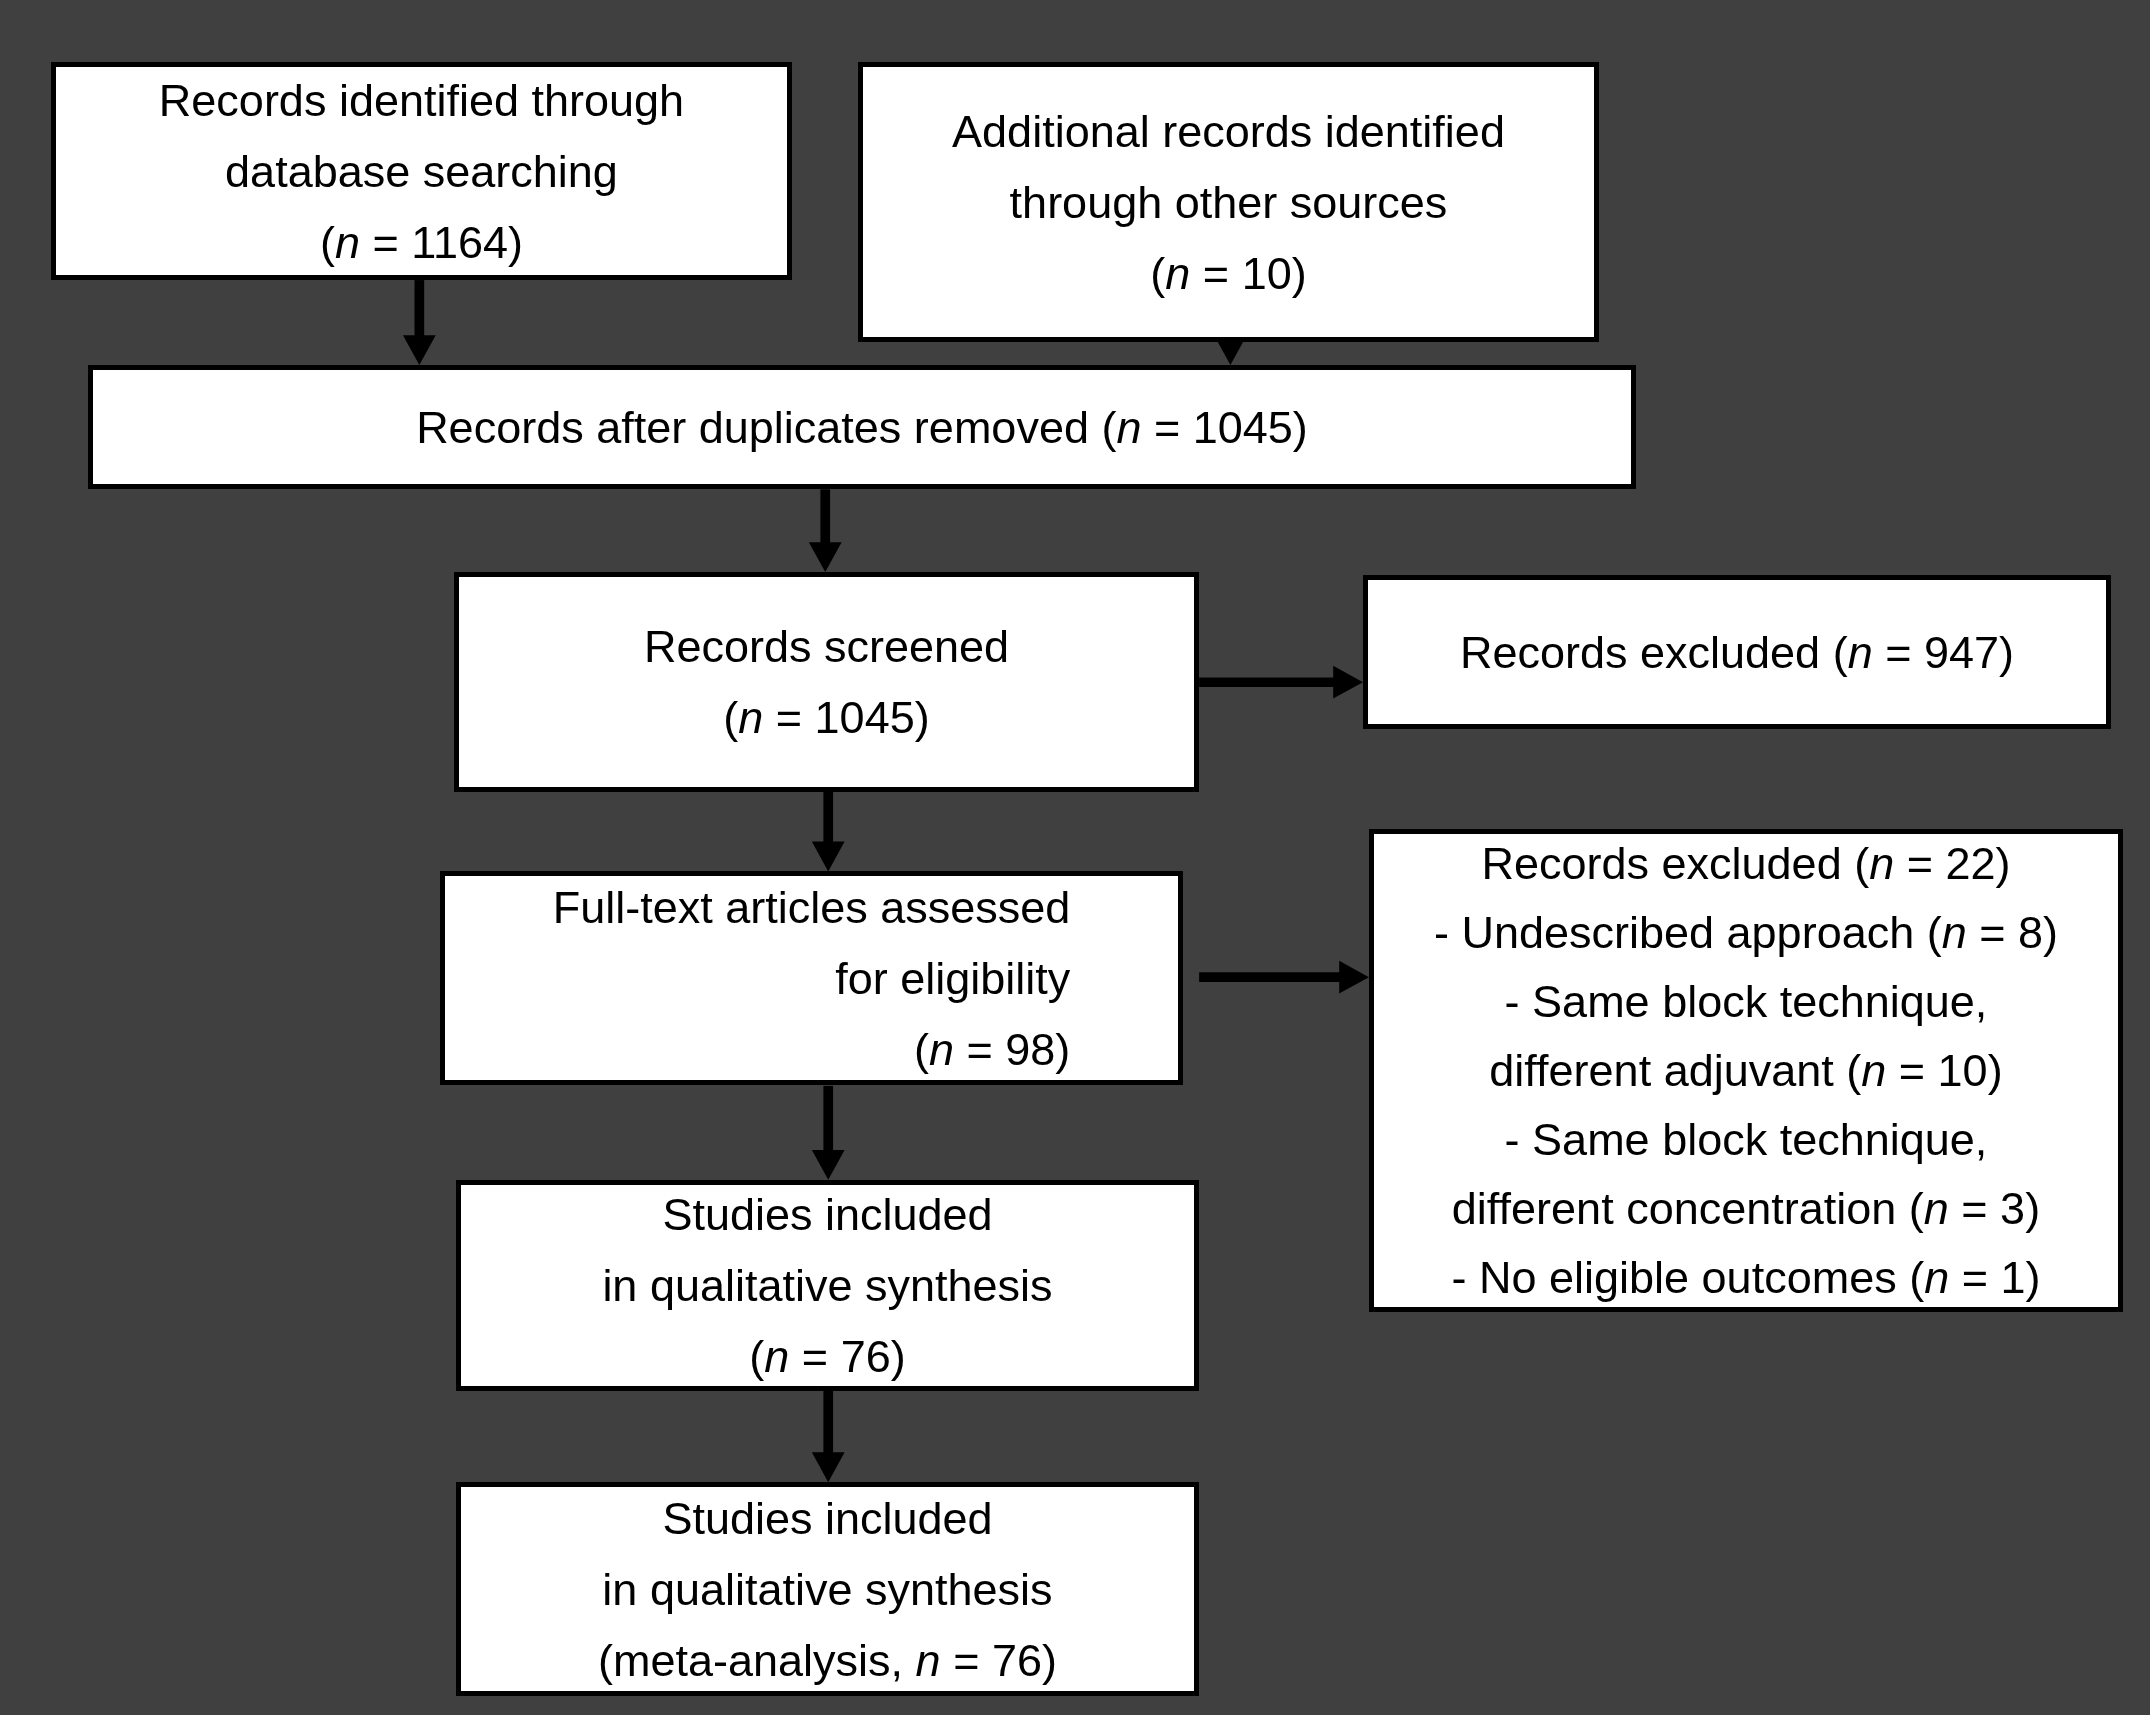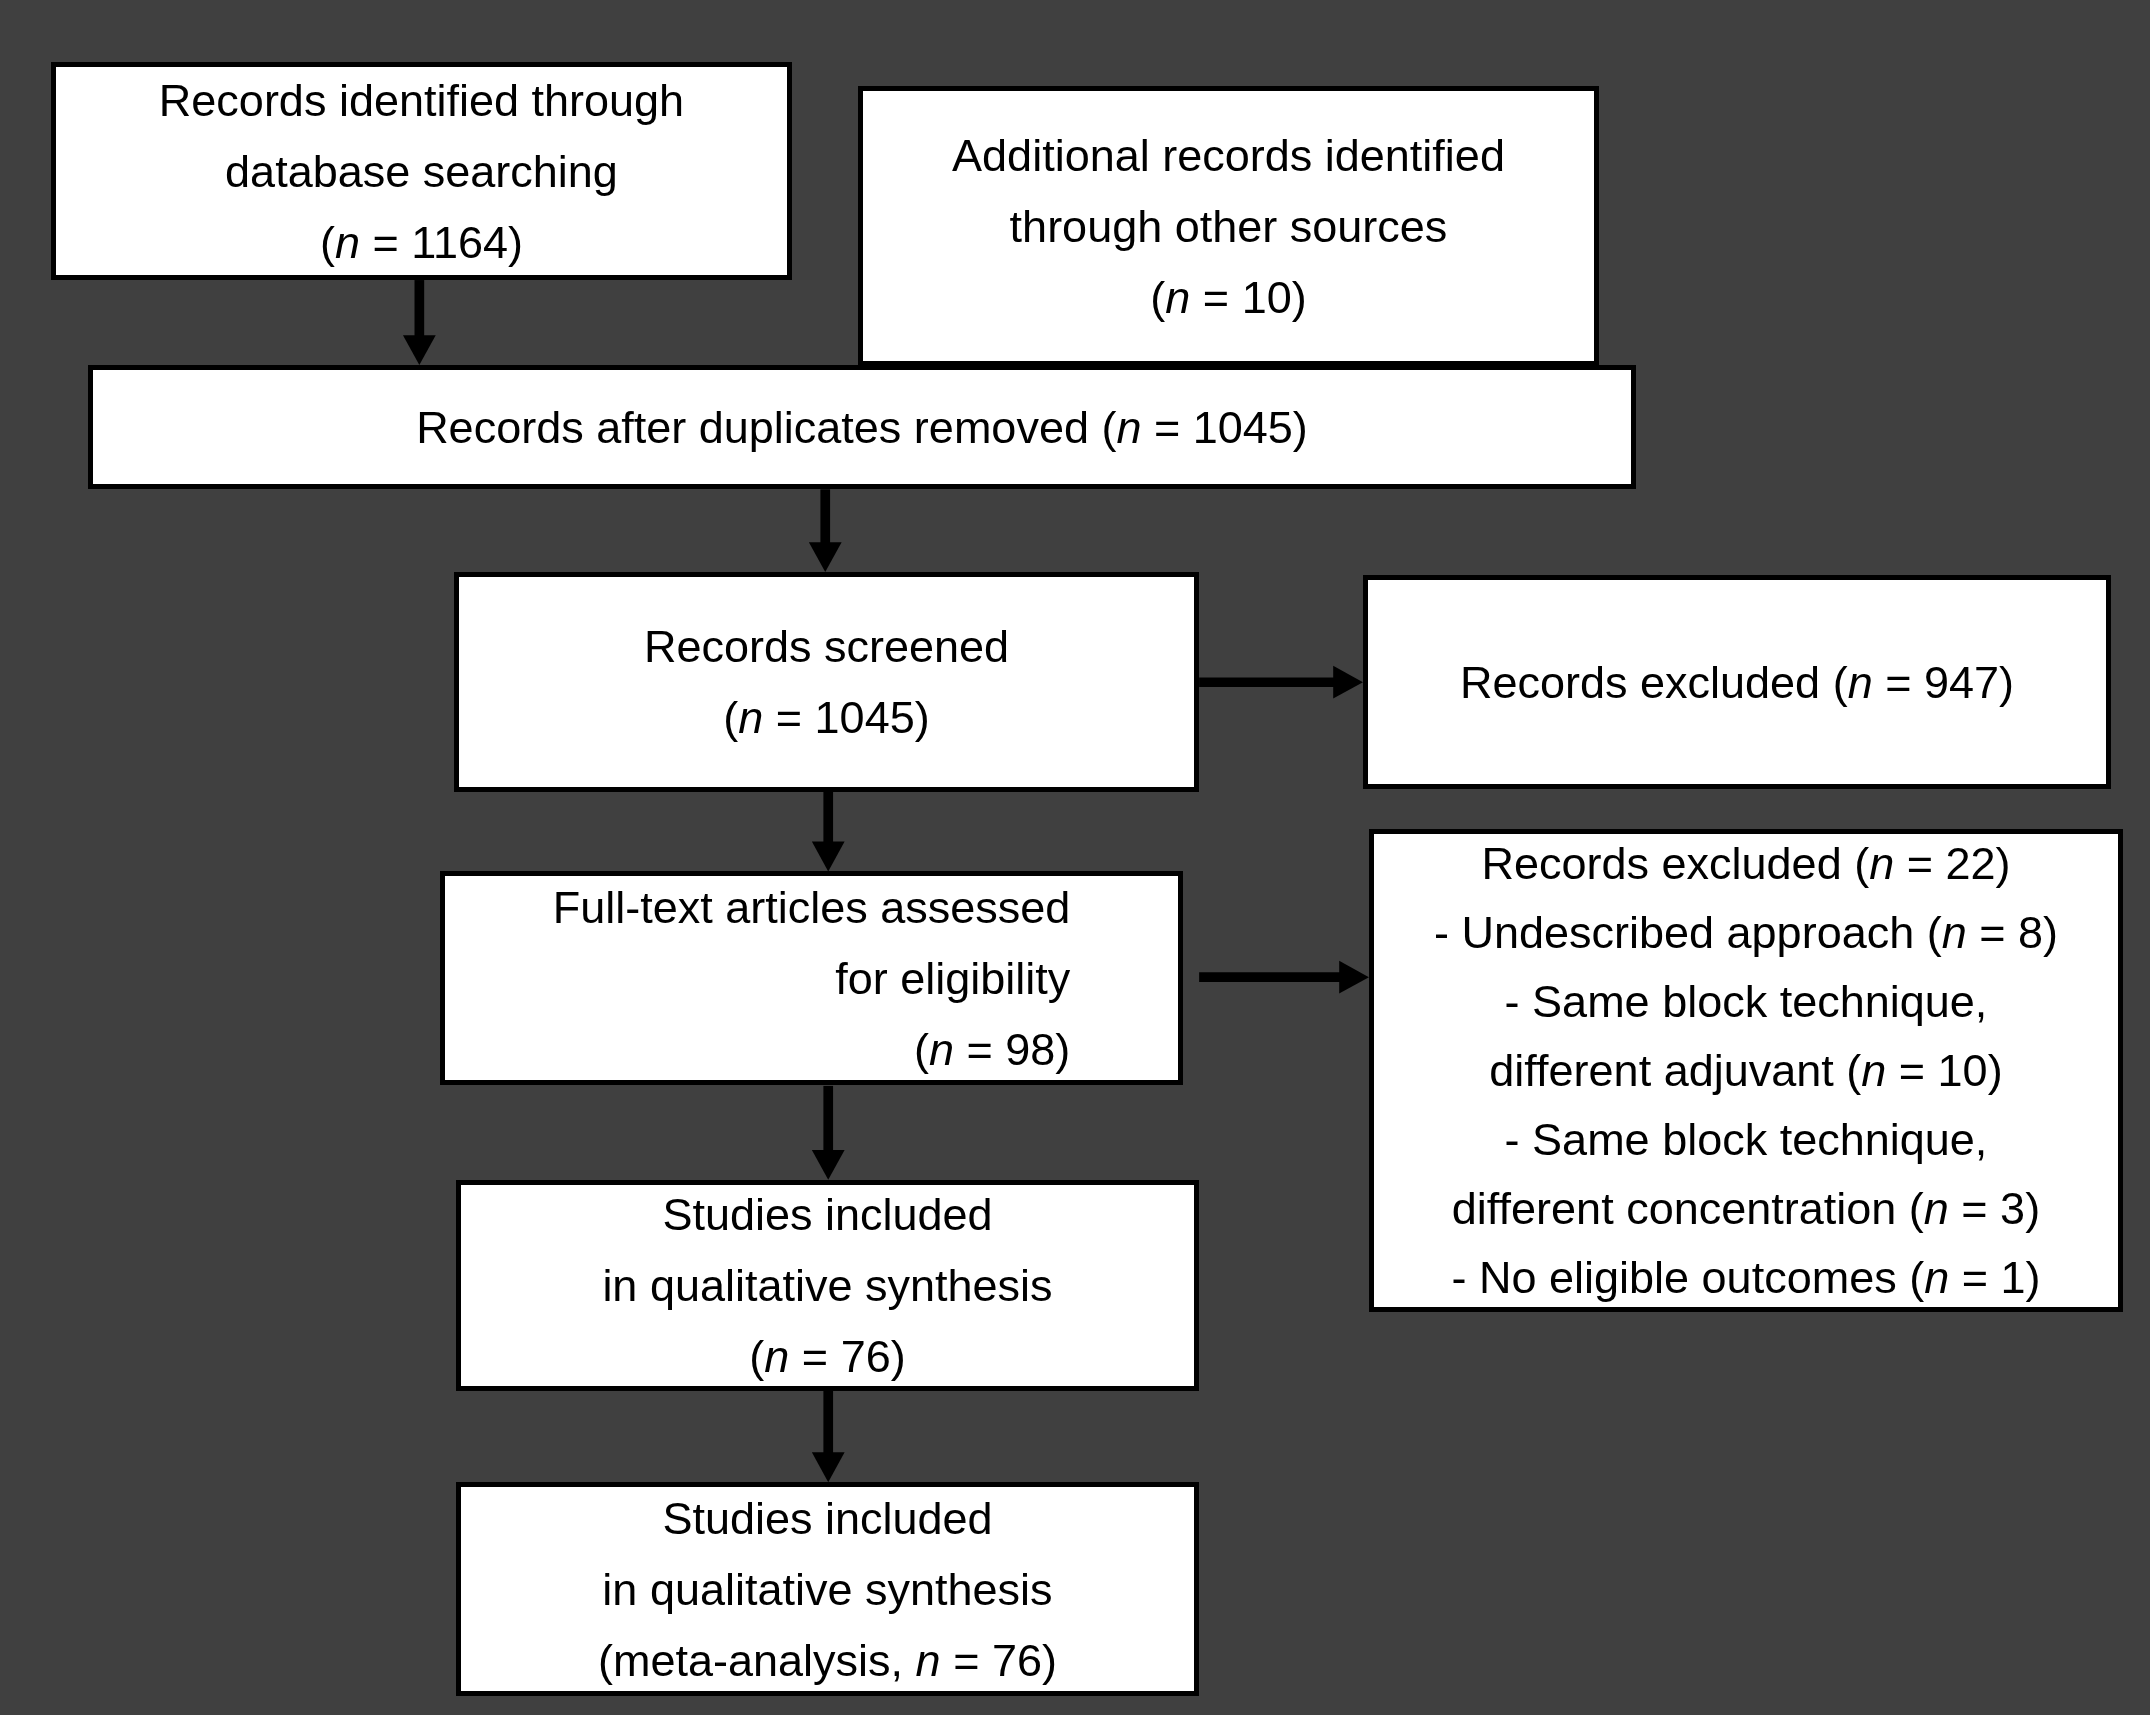--- a/index.html
+++ b/index.html
@@ -32,24 +32,24 @@
     text-align: center;
     font-size: 45px;
     line-height: 71px;
     color: #000000;
   }
   .box.tight {
     line-height: 69px;
   }
   
   #box-records-identified   { left: 51px;   top: 62px;   width: 741px;  height: 218px; }
-  #box-additional-records   { left: 858px; top: 62px;   width: 741px;  height: 280px; margin-top: 24px; }
+  #box-additional-records   { left: 858px; top: 62px;   width: 741px;  height: 280px; }
   #box-duplicates-removed   { left: 51px;   top: 365px;  width: 1548px; height: 124px; margin-left: 37px; }
   #box-records-screened     { left: 454px;  top: 572px;  width: 745px; height: 220px; }
-  #box-records-excluded     { left: 1363px; top: 575px;  width: 748px; height: 214px; }
+  #box-records-excluded     { left: 1363px; top: 575px;  width: 748px; height: 154px; }
   #box-fulltext-assessed    { left: 440px;  top: 871px; width: 743px;  height: 214px; text-align: right; }
   #box-fulltext-excluded    { left: 1369px; top: 829px; width: 754px; height: 483px; }
   #box-qualitative-synthesis{ left: 456px;  top: 1180px; width: 743px;  height: 211px; }
   #box-meta-analysis        { left: 456px;  top: 1482px; width: 743px;  height: 214px; }
 </style>
 </head>
 <body>
 
 <div class="canvas">
 

